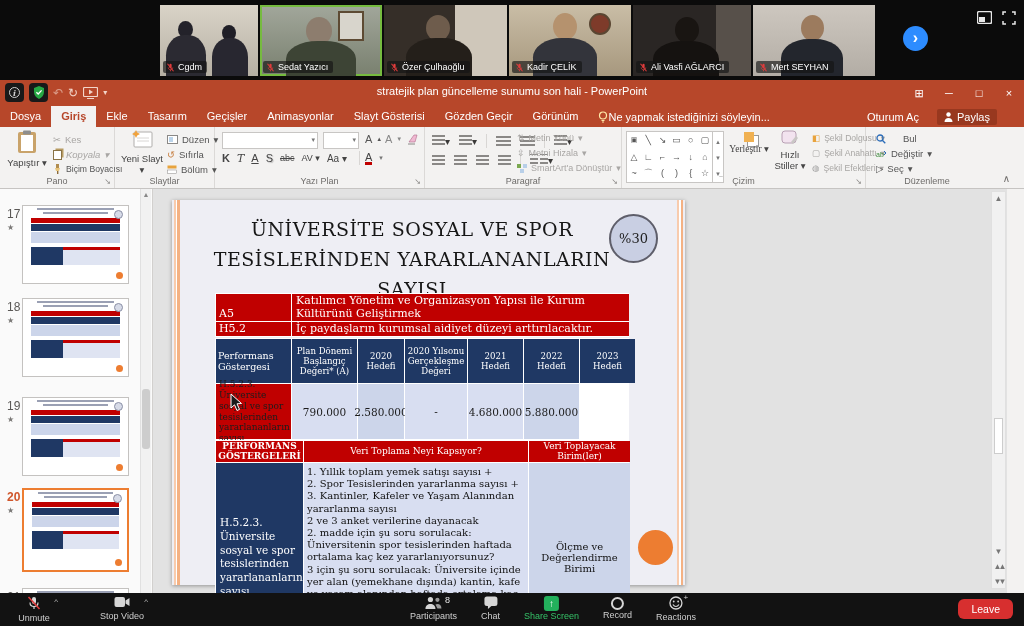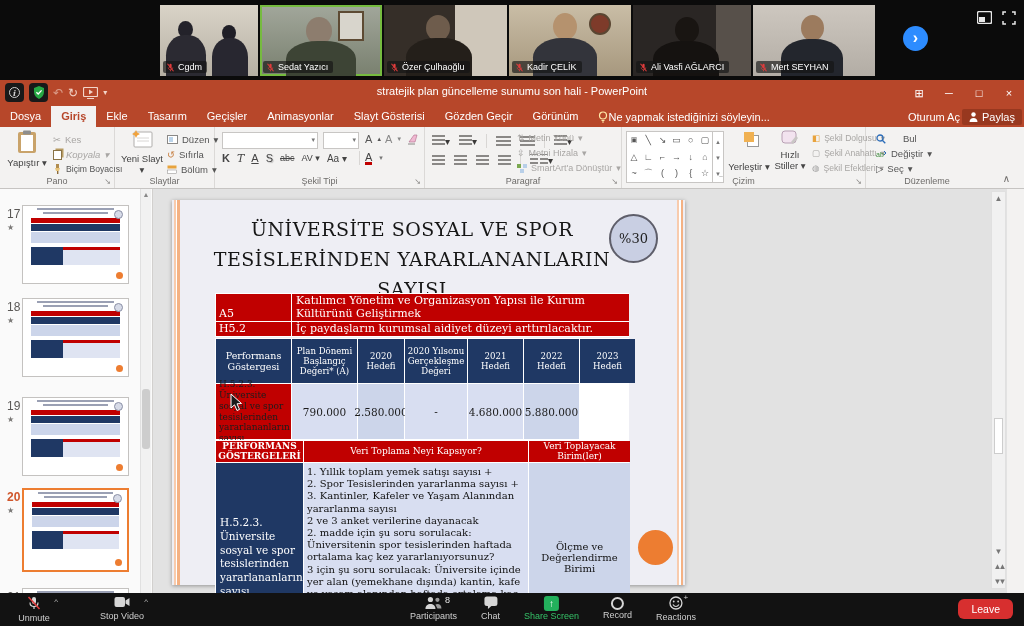--- a/index.html
+++ b/index.html
@@ -29,21 +29,21 @@
   .qat-glyph { font-size:12px; color:#f3d5c9; }
   #title-text { position:absolute; left:0; right:0; top:5px; text-align:center; font-size:11px; }
   .win-ctrl { position:absolute; top:0; height:26px; display:flex; }
   .win-ctrl span { width:30px; text-align:center; line-height:26px; font-size:11px; }
 
   #tabbar { position:absolute; top:26px; left:0; right:0; height:21px; background:#b7472a;
     display:flex; align-items:stretch; color:#fff; font-size:11px; }
   .tab { padding:4px 10px 3px; cursor:pointer; }
   .tab.active { background:#f3f2f1; color:#b7472a; font-weight:bold; }
   #tellme { display:flex; align-items:center; padding:0 10px; }
-  #tabbar-right { margin-left:auto; display:flex; align-items:center; gap:2px; padding-right:2px; }
+  #tabbar-right { margin-left:auto; display:flex; align-items:center; gap:18px; padding-right:27px; }
   .share-chip { display:flex; align-items:center; gap:4px; background:rgba(60,10,0,.25); padding:2px 7px; border-radius:2px; }
 
   #ribbon { position:absolute; top:47px; left:0; right:0; height:62px; background:#f3f2f1;
     border-bottom:1px solid #c6c4c2; color:#3b3a39; font-size:10px; }
   .grp { position:absolute; top:0; height:61px; border-right:1px solid #dbd9d7; }
   .grp-label { position:absolute; bottom:2px; left:0; right:0; text-align:center; font-size:9px; color:#6e6c6a; }
   .launcher { position:absolute; bottom:2px; right:3px; font-size:8px; color:#8a8886; }
   .bigbtn { position:absolute; top:3px; width:46px; text-align:center; font-size:9.5px; color:#444; cursor:pointer; }
   .bigbtn .cap { margin-top:2px; line-height:1.15; }
   .smrow { position:absolute; display:flex; align-items:center; gap:4px; font-size:9.5px; color:#555; cursor:pointer; white-space:nowrap; }
@@ -106,21 +106,21 @@
   .tbl { position:absolute; left:43px; width:414px; display:grid; gap:1px; background:#fff; border:1px solid #fff; }
   .c-red { background:#c00000; color:#fff; }
   .c-navy { background:#1f3864; color:#fff; }
   .c-l1 { background:#ccd5ea; } .c-l2 { background:#d8def1; }
   #t1-top { top:93px; grid-template-columns:75px 337px; grid-auto-rows:auto; font-size:11px; }
   #t1-top .code { display:flex; align-items:flex-end; padding:1px 3px; }
   #t1-top .txt { padding:1px 4px; line-height:1.15; }
   #t1-head { top:138px; grid-template-columns:75px 65px 46px 62px 55px 55px 55px; }
   .th1 { height:44px; display:flex; align-items:center; justify-content:center; text-align:center;
     font-size:8.6px; line-height:1.2; padding:1px 2px; }
-  .th1.first { justify-content:flex-start; text-align:center; font-size:9.5px; }
+  .th1.first { justify-content:flex-start; text-align:left; font-size:9.5px; }
   #t1-data { top:183px; grid-template-columns:75px 65px 46px 62px 55px 55px 55px; }
   .td1 { height:55px; display:flex; align-items:center; justify-content:center; font-size:10.5px; color:#1c1c1c; }
   .td1.lbl { justify-content:flex-start; align-items:center; font-size:9px; line-height:1.2; padding:2px 3px; }
 
   #t2-head { top:240px; grid-template-columns:87px 224px 101px; }
   .th2 { height:21px; display:flex; align-items:center; justify-content:center; text-align:center;
     font-size:9px; line-height:1.05; padding:0 2px; }
   #t2-body { top:262px; grid-template-columns:87px 224px 101px; }
   .t2cell { min-height:111px; padding:3px; font-size:9px; }
   .t2cell.lbl { display:flex; flex-direction:column; justify-content:center; font-size:10.5px; line-height:1.3; padding:2px 4px; }
@@ -377,21 +377,21 @@
         <span class="fbtn" style="font-style:italic;font-family:'DejaVu Serif',serif;">T</span>
         <span class="fbtn" style="text-decoration:underline;">A</span>
         <span class="fbtn" style="text-shadow:1px 1px 1px #bbb;">S</span>
         <span class="fbtn" style="text-decoration:line-through;font-size:9px;">abc</span>
         <span class="fbtn" style="font-size:9px;"><span>AV</span> ▾</span>
         <span class="fbtn" style="font-size:10px;"><span>Aa</span> ▾</span>
         <span style="width:1px;height:14px;background:#d8d6d4;margin:0 5px;"></span>
         <span class="fbtn" style="border-bottom:3px solid #c00000;line-height:10px;">A</span>
         <span style="font-size:7px;color:#777;">▾</span>
       </div>
-      <div class="grp-label">Şekil Tipi</div>
+      <div class="grp-label">Yazı Plan</div>
       <span class="launcher">↘</span>
     </div>
 
     <div class="grp" style="left:425px;width:197px;">
       <div style="position:absolute;left:7px;top:7px;display:flex;gap:9px;align-items:center;">
         <span><span class="bars"></span>▾</span>
         <span><span class="bars"></span>▾</span>
         <span style="width:1px;height:14px;background:#d8d6d4;"></span>
         <span class="bars" style="width:15px;"></span>
         <span class="bars" style="width:15px;"></span>
@@ -438,21 +438,21 @@
           <span>{</span>
           <span>☆</span>
         <span class="gal-scroll">
             <span>▲</span>
             <span>▼</span>
             <span>▼̲</span>
           </span>
       </div>
       <div class="bigbtn" style="left:106px;width:42px;">
         <span class="ic sq2" style="margin-top:2px;"></span>
-        <div class="cap" style="margin-top:18px;"><span>Yerleştir</span> ▾</div>
+        <div class="cap" style="margin-top:0;font-family:Liberation Serif, serif;"><span>Yerleştir</span> ▾</div>
       </div>
       <div class="bigbtn" style="left:148px;width:40px;">
         <svg width="18" height="16" viewBox="0 0 18 16">
             <rect x="1" y="1" width="14" height="12" rx="3" fill="#f2e3ef" stroke="#b8a0b4"></rect>
             <path d="M10 12l5-6 2 2-5 6z" fill="#c8c6c4"></path>
           </svg>
         <div class="cap"><span>Hızlı Stiller</span> ▾</div>
       </div>
       <div class="smrow dis" style="left:190px;top:6px;font-size:8.6px;"><span class="ic" style="color:#e8a33d;">◧</span><span>Şekil Dolgusu</span> ▾</div>
       <div class="smrow dis" style="left:190px;top:21px;font-size:8.6px;"><span class="ic">▢</span><span>Şekil Anahattı</span> ▾</div>

